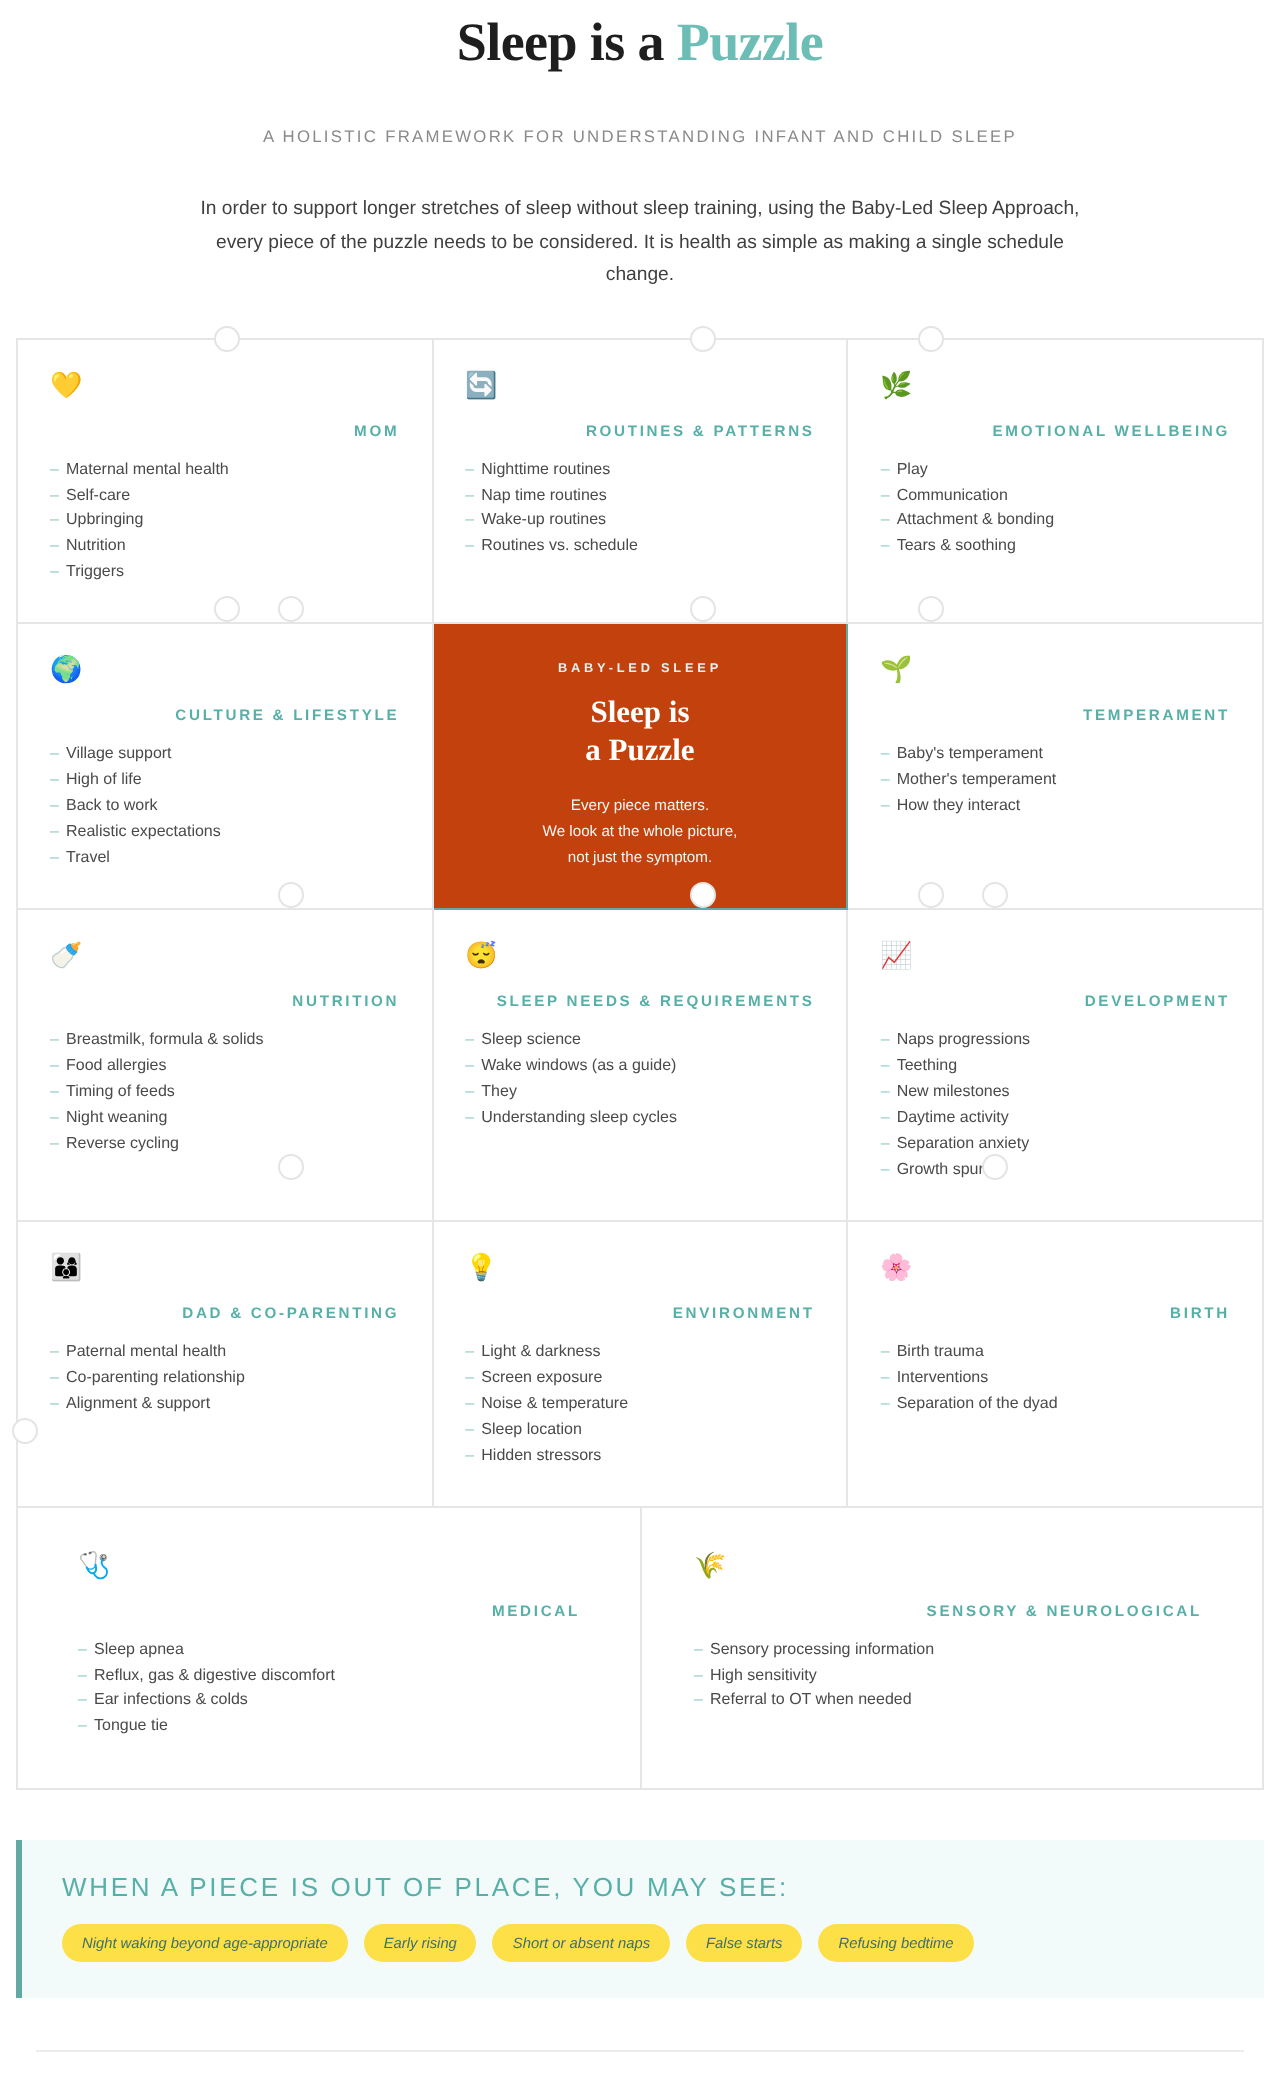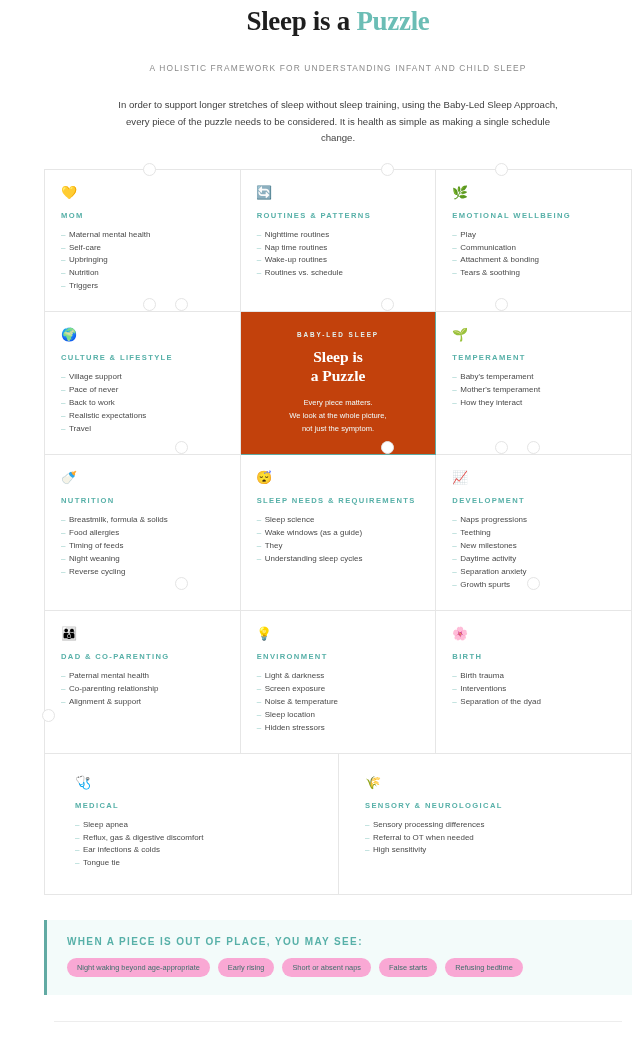--- a/index.html
+++ b/index.html
@@ -2,21 +2,21 @@
 <html><head>
 <meta charset="utf-8">
 <style>
   * { box-sizing: border-box; margin: 0; padding: 0; }
   html, body {
     width: 640px;
     background: #ffffff;
     font-family: "Liberation Sans", sans-serif;
     color: #444444;
   }
-  .page { width: 640px; min-height: 1050px; background: #fff; position: relative; padding-left: 36px; }
+  .page { width: 640px; min-height: 1050px; background: #fff; position: relative; }
 
   
   .header { padding: 6px 30px 0; text-align: center; }
   .title {
     font-family: "Liberation Serif", serif;
     font-weight: bold;
     font-size: 27px;
     letter-spacing: -0.3px;
     color: #1e1e1e;
     line-height: 1.15;
@@ -55,20 +55,21 @@
     position: relative;
   }
   .cell .emoji { font-size: 13px; line-height: 1; display: block; height: 15px; }
   .cell h3 {
     margin-top: 10px;
     font-size: 7.6px;
     letter-spacing: 1.35px;
     font-weight: bold;
     color: #57b0a8;
     text-transform: uppercase;
+    text-align: right;
   }
   .cell ul { list-style: none; margin-top: 9px; }
   .cell li {
     font-size: 8px;
     line-height: 1.62;
     color: #4a4a4a;
     padding-left: 8px;
     position: relative;
   }
   .cell li::before {
@@ -140,34 +141,35 @@
   .grid-bottom .cell:last-child { border-left: 1px solid #e6e6e6; padding-left: 26px; }
 
   
   .callout {
     margin: 25px 8px 0;
     background: #f3fbfa;
     border-left: 3px solid #61aaa3;
     padding: 16px 20px 18px;
   }
   .callout h4 {
-    font-size: 10px;
+    font-size: 13px;
     letter-spacing: 1.35px;
-    font-weight: bold;
+    font-weight: normal;
     color: #57b0a8;
     text-transform: uppercase;
   }
   .chips { margin-top: 11px; display: flex; flex-wrap: wrap; gap: 8px; }
   .chip {
-    background: #f9a8d4;
+    background: #fde047;
     color: #3f6f6b;
     font-size: 7.4px;
     padding: 5px 10px;
     border-radius: 10px;
     white-space: nowrap;
+    font-style: italic;
   }
   .callout p {
     margin-top: 13px;
     font-size: 8px;
     line-height: 1.7;
     font-style: italic;
     color: #4c4c4c;
   }
 
   
@@ -220,21 +222,21 @@
             <li>Communication</li>
             <li>Attachment &amp; bonding</li>
             <li>Tears &amp; soothing</li>
           </ul>
         </div>
         <div class="cell">
           <span class="emoji">🌍</span>
           <h3>CULTURE &amp; LIFESTYLE</h3>
           <ul>
             <li>Village support</li>
-            <li>Pace of never</li>
+            <li>High of life</li>
             <li>Back to work</li>
             <li>Realistic expectations</li>
             <li>Travel</li>
           </ul>
         </div>
         <div class="cell center">
           <div class="eyebrow">BABY-LED SLEEP</div>
           <div class="ctitle"><span>Sleep is</span><br><span>a Puzzle</span></div>
           <div class="csub"><span>Every piece matters.</span><br><span>We look at the whole picture,</span><br><span>not just the symptom.</span></div>
         </div>
@@ -338,23 +340,23 @@
             <li>Sleep apnea</li>
             <li>Reflux, gas &amp; digestive discomfort</li>
             <li>Ear infections &amp; colds</li>
             <li>Tongue tie</li>
           </ul>
         </div>
         <div class="cell">
           <span class="emoji">🌾</span>
           <h3>SENSORY &amp; NEUROLOGICAL</h3>
           <ul>
-            <li>Sensory processing differences</li>
+            <li>Sensory processing information</li>
+            <li>High sensitivity</li>
             <li>Referral to OT when needed</li>
-            <li>High sensitivity</li>
           </ul>
         </div>
       </div>
   </div>
 
   <div class="callout">
     <h4>WHEN A PIECE IS OUT OF PLACE, YOU MAY SEE:</h4>
     <div class="chips" id="chips">
         <span class="chip">Night waking beyond age-appropriate</span>
         <span class="chip">Early rising</span>

